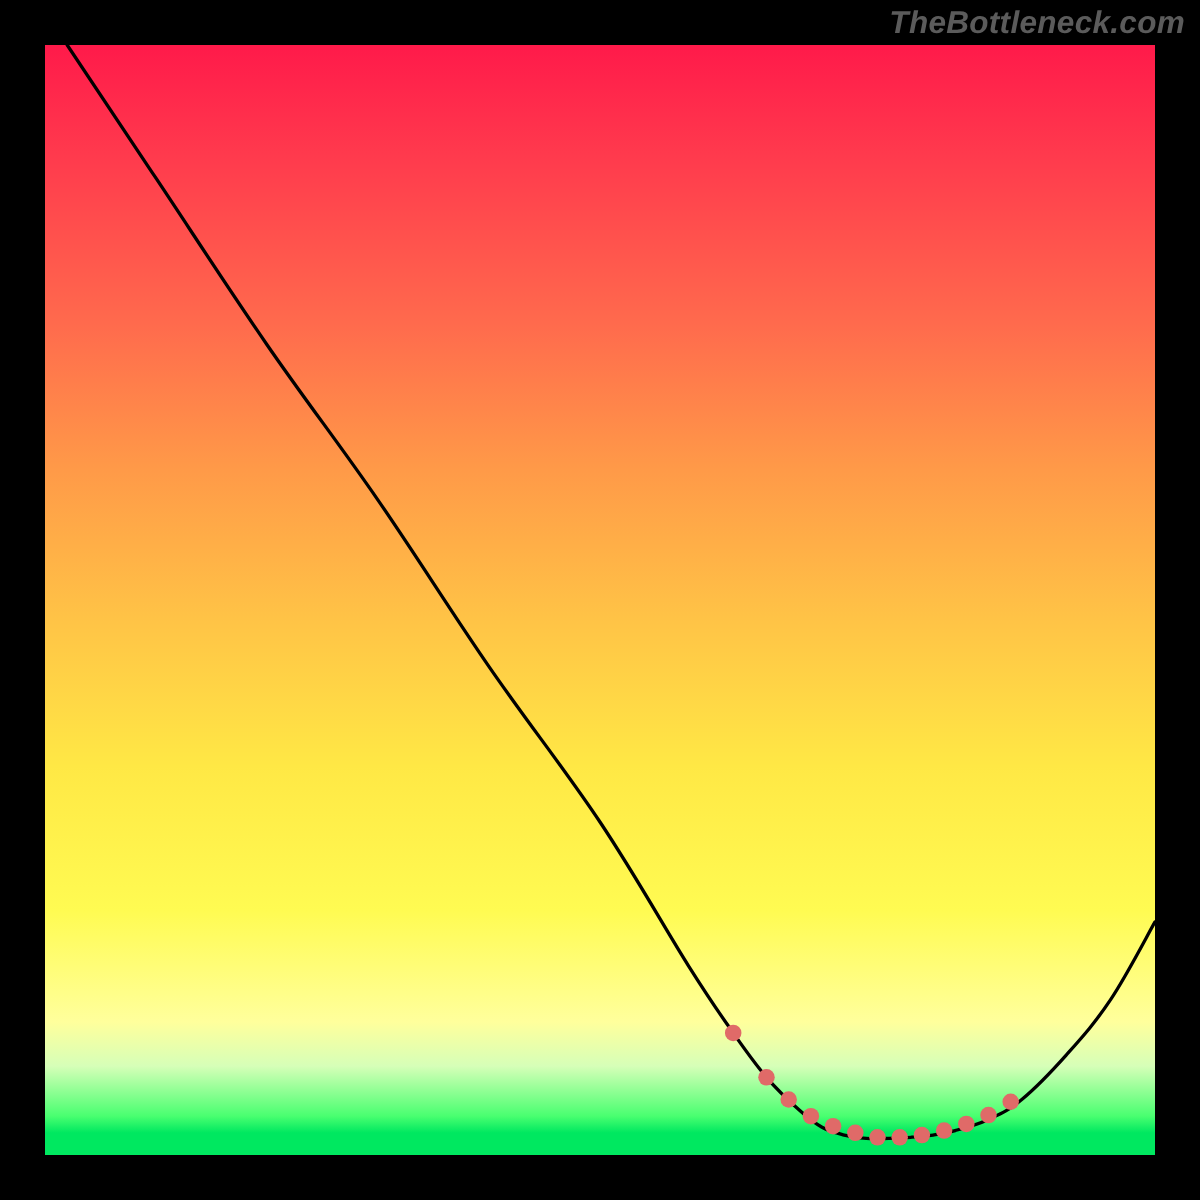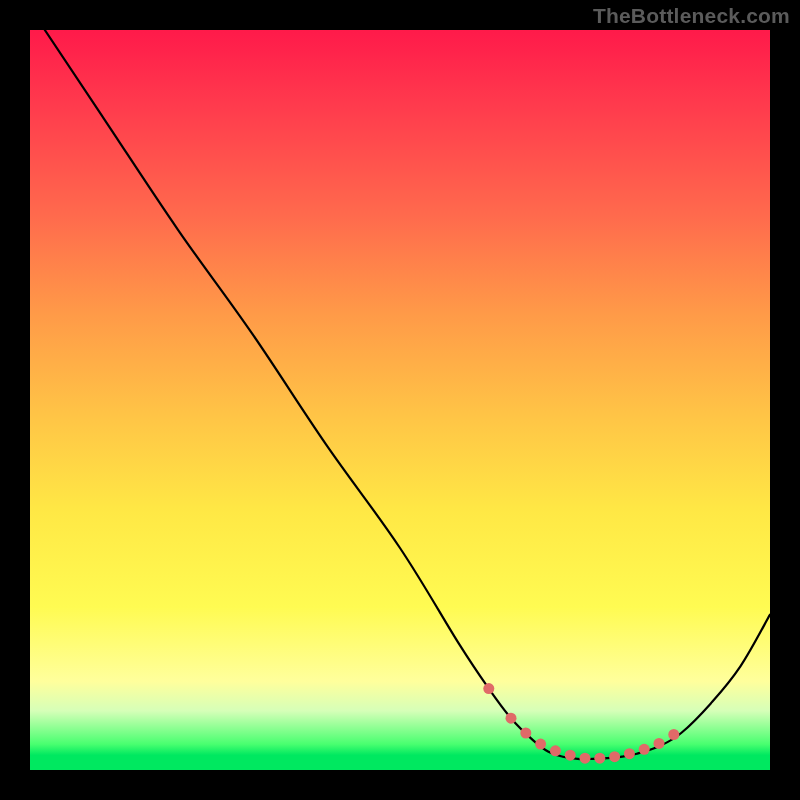--- a/index.html
+++ b/index.html
@@ -9,20 +9,21 @@
     height: 800px;
     background: #000;
     overflow: hidden;
     font-family: Arial, Helvetica, sans-serif;
   }
   .frame {
     position: relative;
     width: 800px;
     height: 800px;
     background: #000;
+    font-style: italic;
   }
   .watermark {
     position: absolute;
     top: 4px;
     right: 10px;
     color: #5b5b5b;
     font-size: 21px;
     font-weight: 600;
     letter-spacing: 0.2px;
     z-index: 5;

